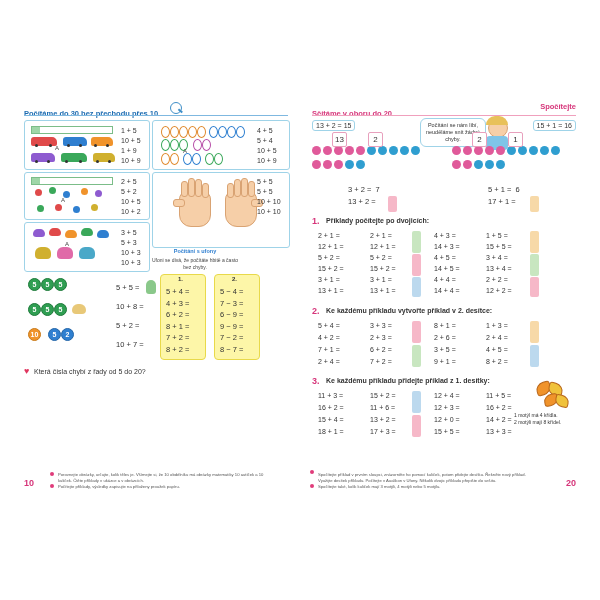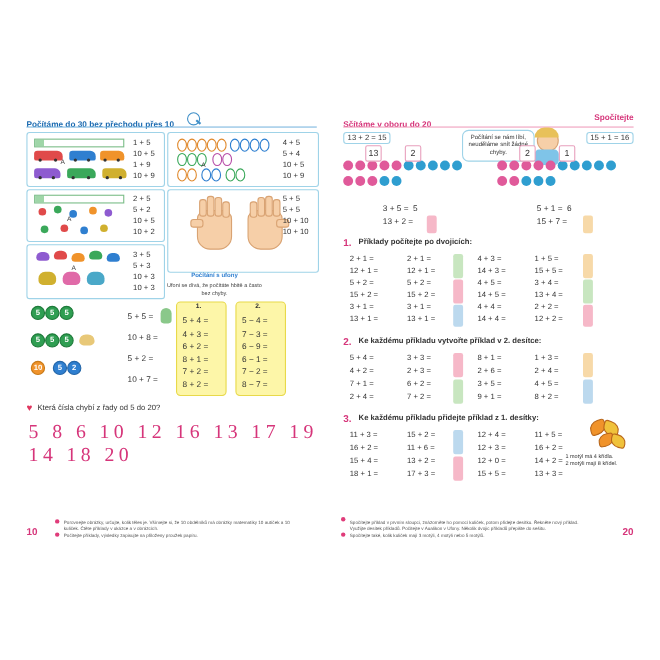--- a/index.html
+++ b/index.html
@@ -248,42 +248,28 @@
           <div>4 + 3 =</div>
           <div>6 + 2 =</div>
           <div>8 + 1 =</div>
           <div>7 + 2 =</div>
           <div>8 + 2 =</div>
         </div>
         <div class="ylist" style="left:76px;top:38px;">
           <div>5 − 4 =</div>
           <div>7 − 3 =</div>
           <div>6 − 9 =</div>
-          <div>6 − 1 =</div>
+          <div>9 − 9 =</div>
           <div>7 − 2 =</div>
           <div>8 − 7 =</div>
         </div>
       </div>
 
       <span class="heart" style="left:4px;top:266px;">♥</span>
       <span class="qtext" style="left:14px;top:268px;">Která čísla chybí z řady od 5 do 20?</span>
-      <div class="bignums" style="left:6px;top:282px;">
-        <span>5</span>
-        <span>8</span>
-        <span>6</span>
-        <span>10</span>
-        <span>12</span>
-        <span>16</span>
-        <span>13</span>
-        <span>17</span>
-        <span>19</span>
-        <span>14</span>
-        <span>18</span>
-        <span>20</span>
-      </div>
 
       <div class="pagenum" style="left:4px;bottom:10px;">10</div>
       <div class="bullet" style="left:30px;bottom:22px;"></div>
       <div class="bullet" style="left:30px;bottom:10px;"></div>
       <div class="foot" style="left:38px;bottom:8px;">
         <div>Porovnejte obrázky, určujte, kolik těles je. Všímejte si, že 10 obdélníků má obrázky matematiky 10 autíček a 10 kuliček. Čtěte příklady v ukázce a v obrázcích.</div>
         <div>Počítejte příklady, výsledky zapisujte na přiloženy proužek papíru.</div>
       </div>
     </div>
 
@@ -338,27 +324,27 @@
           <div class="dot" style="left:173px;top:14px;background:#2f9ed0;"></div>
           <div class="dot" style="left:184px;top:14px;background:#2f9ed0;"></div>
       </div>
 
       <div class="sq" style="left:24px;top:32px;">13</div>
       <div class="sq" style="left:60px;top:32px;">2</div>
       <div class="sq" style="left:164px;top:32px;">2</div>
       <div class="sq" style="left:200px;top:32px;">1</div>
 
       <div style="position:absolute;left:40px;top:84px;">
-        <div class="eq" style="font-size:7.5px;line-height:12px;">3 + 5 =  5</div>
+        <div class="eq" style="font-size:7.5px;line-height:12px;">3 + 2 =  7</div>
         <div class="eq" style="font-size:7.5px;line-height:12px;">13 + 2 =</div>
       </div>
       <div class="pill" style="left:80px;top:96px;background:#f6b8c8;"></div>
       <div style="position:absolute;left:180px;top:84px;">
         <div class="eq" style="font-size:7.5px;line-height:12px;">5 + 1 =  6</div>
-        <div class="eq" style="font-size:7.5px;line-height:12px;">15 + 7 =</div>
+        <div class="eq" style="font-size:7.5px;line-height:12px;">17 + 1 =</div>
       </div>
       <div class="pill" style="left:222px;top:96px;background:#f7d9a8;"></div>
 
       <div class="secnum" style="left:4px;top:116px;">1.</div>
       <div class="sectext" style="left:18px;top:117px;">Příklady počítejte po dvojicích:</div>
 
       <div style="position:absolute;left:10px;top:130px;">
         <div class="eq" style="line-height:11px;">2 + 1 =</div>
         <div class="eq" style="line-height:11px;">12 + 1 =</div>
         <div class="eq" style="line-height:11px;">5 + 2 =</div>

